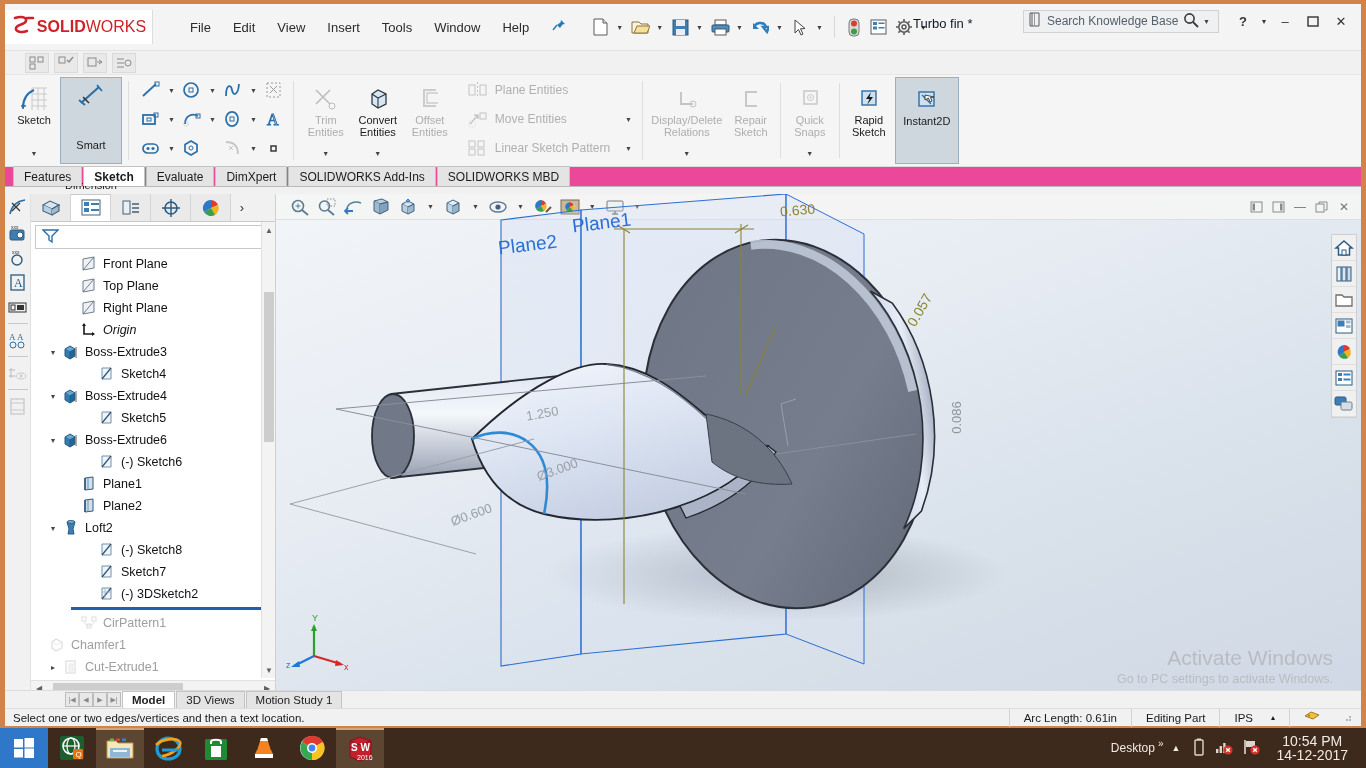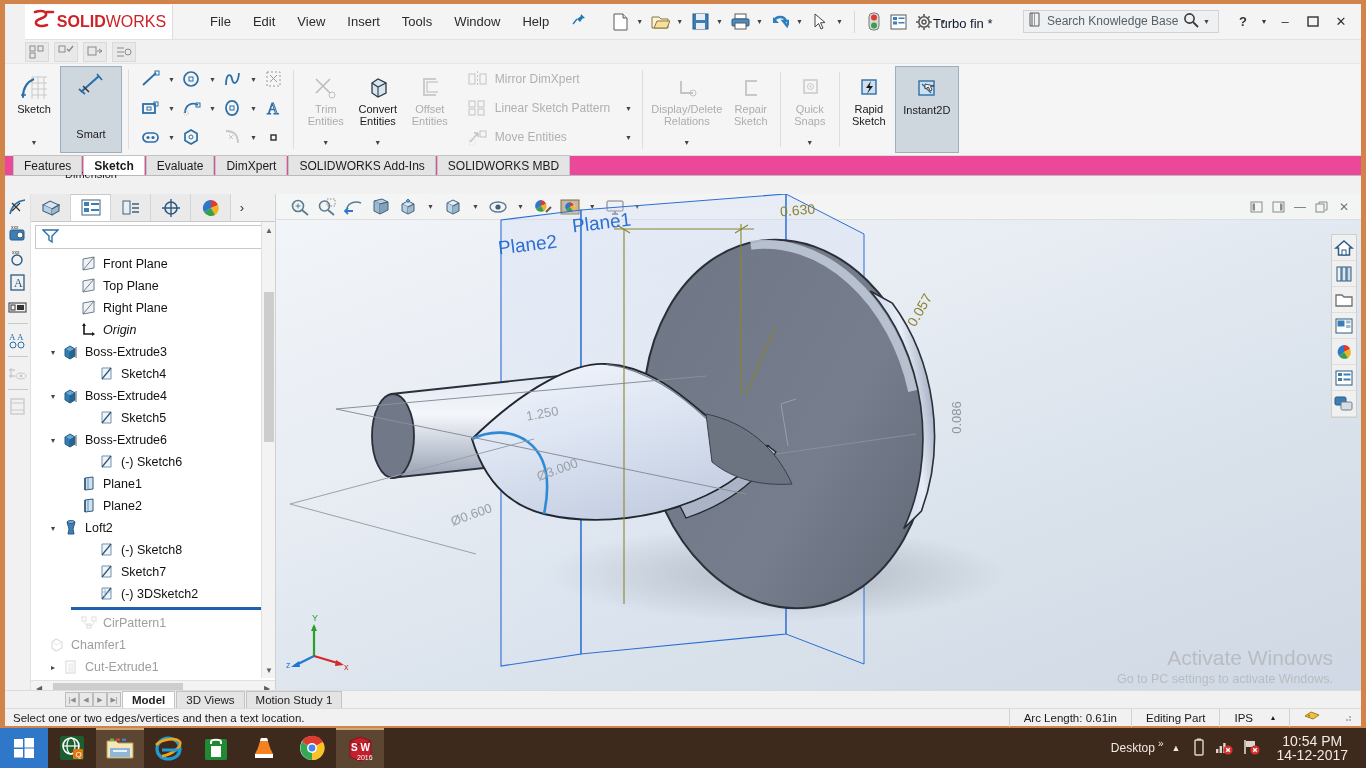--- a/index.html
+++ b/index.html
@@ -15,24 +15,23 @@
   
   .win-frame {
     position:absolute; left:0; top:0; width:1366px; height:728px;
     background:#d2834a;
     padding:4px 5px 2px 5px;
   }
   .win-inner { position:relative; width:100%; height:100%; background:#f1f1f1; }
 
   
   .titlebar {
-    position:relative; height:36px; background:#f4f4f4;
+    position:relative; height:47px; background:#f4f4f4;
     display:flex; align-items:center;
     border-bottom:1px solid #e2e2e2;
-    margin-left:20px;
   }
   .logo-box {
     width:148px; height:34px; background:#fff;
     display:flex; align-items:center; justify-content:center;
     border-right:1px solid #dcdcdc;
   }
   .logo-ds { color:#cf2128; font-weight:bold; font-size:18px; letter-spacing:-1px;
              font-style:italic; font-family:"Liberation Sans",sans-serif; }
   .logo-sw { color:#cf2128; font-weight:bold; font-size:16px; letter-spacing:0px; }
   .logo-sw .thin { font-weight:normal; }
@@ -542,43 +541,43 @@
 
       <div class="rgroup smallgrid" style="padding-left:6px;width:180px;">
         <div class="srow">
           <span class="sbtn">
                 <svg width="22" height="18" viewBox="0 0 22 18">
                   <rect x="2" y="4" width="6" height="10" fill="none" stroke="#c3c3c3"></rect>
                   <rect x="13" y="4" width="6" height="10" fill="none" stroke="#c3c3c3"></rect>
                   <path d="M10.5,1 V17" stroke="#c3c3c3" stroke-dasharray="2 2"></path>
                 </svg>
               </span>
-          <span class="slabel">Mirror DimXpert</span>
+          <span class="slabel">Plane Entities</span>
+        </div>
+        <div class="srow">
+          <span class="sbtn">
+                <svg width="22" height="18" viewBox="0 0 22 18">
+                  <path d="M3,14 L11,5 M11,5 H7 M11,5 V9" stroke="#c3c3c3" stroke-width="1.5" fill="none"></path>
+                  <rect x="13" y="3" width="6" height="6" fill="none" stroke="#c3c3c3"></rect>
+                  <rect x="2" y="11" width="6" height="6" fill="none" stroke="#e0e0e0" stroke-dasharray="1 1"></rect>
+                </svg>
+              </span>
+          <span class="slabel">Move Entities</span>
+          <span class="caret" style="margin-left:auto">▼</span>
         </div>
         <div class="srow">
           <span class="sbtn">
                 <svg width="22" height="18" viewBox="0 0 22 18">
                   <rect x="2" y="2" width="6" height="6" fill="none" stroke="#c3c3c3"></rect>
                   <rect x="11" y="2" width="6" height="6" fill="none" stroke="#c3c3c3"></rect>
                   <rect x="2" y="10" width="6" height="6" fill="none" stroke="#c3c3c3"></rect>
                   <rect x="11" y="10" width="6" height="6" fill="none" stroke="#c3c3c3"></rect>
                 </svg>
               </span>
           <span class="slabel">Linear Sketch Pattern</span>
-          <span class="caret" style="margin-left:auto">▼</span>
-        </div>
-        <div class="srow">
-          <span class="sbtn">
-                <svg width="22" height="18" viewBox="0 0 22 18">
-                  <path d="M3,14 L11,5 M11,5 H7 M11,5 V9" stroke="#c3c3c3" stroke-width="1.5" fill="none"></path>
-                  <rect x="13" y="3" width="6" height="6" fill="none" stroke="#c3c3c3"></rect>
-                  <rect x="2" y="11" width="6" height="6" fill="none" stroke="#e0e0e0" stroke-dasharray="1 1"></rect>
-                </svg>
-              </span>
-          <span class="slabel">Move Entities</span>
           <span class="caret" style="margin-left:auto">▼</span>
         </div>
       </div>
       <div class="rsep"></div>
 
       <div class="rgroup">
         <div class="cmd dis" style="width:76px">
           <span class="glyph">
             <svg width="28" height="24" viewBox="0 0 28 24">
                   <path d="M8,4 V16 H20" fill="none" stroke="#c3c3c3" stroke-width="1.8"></path>

